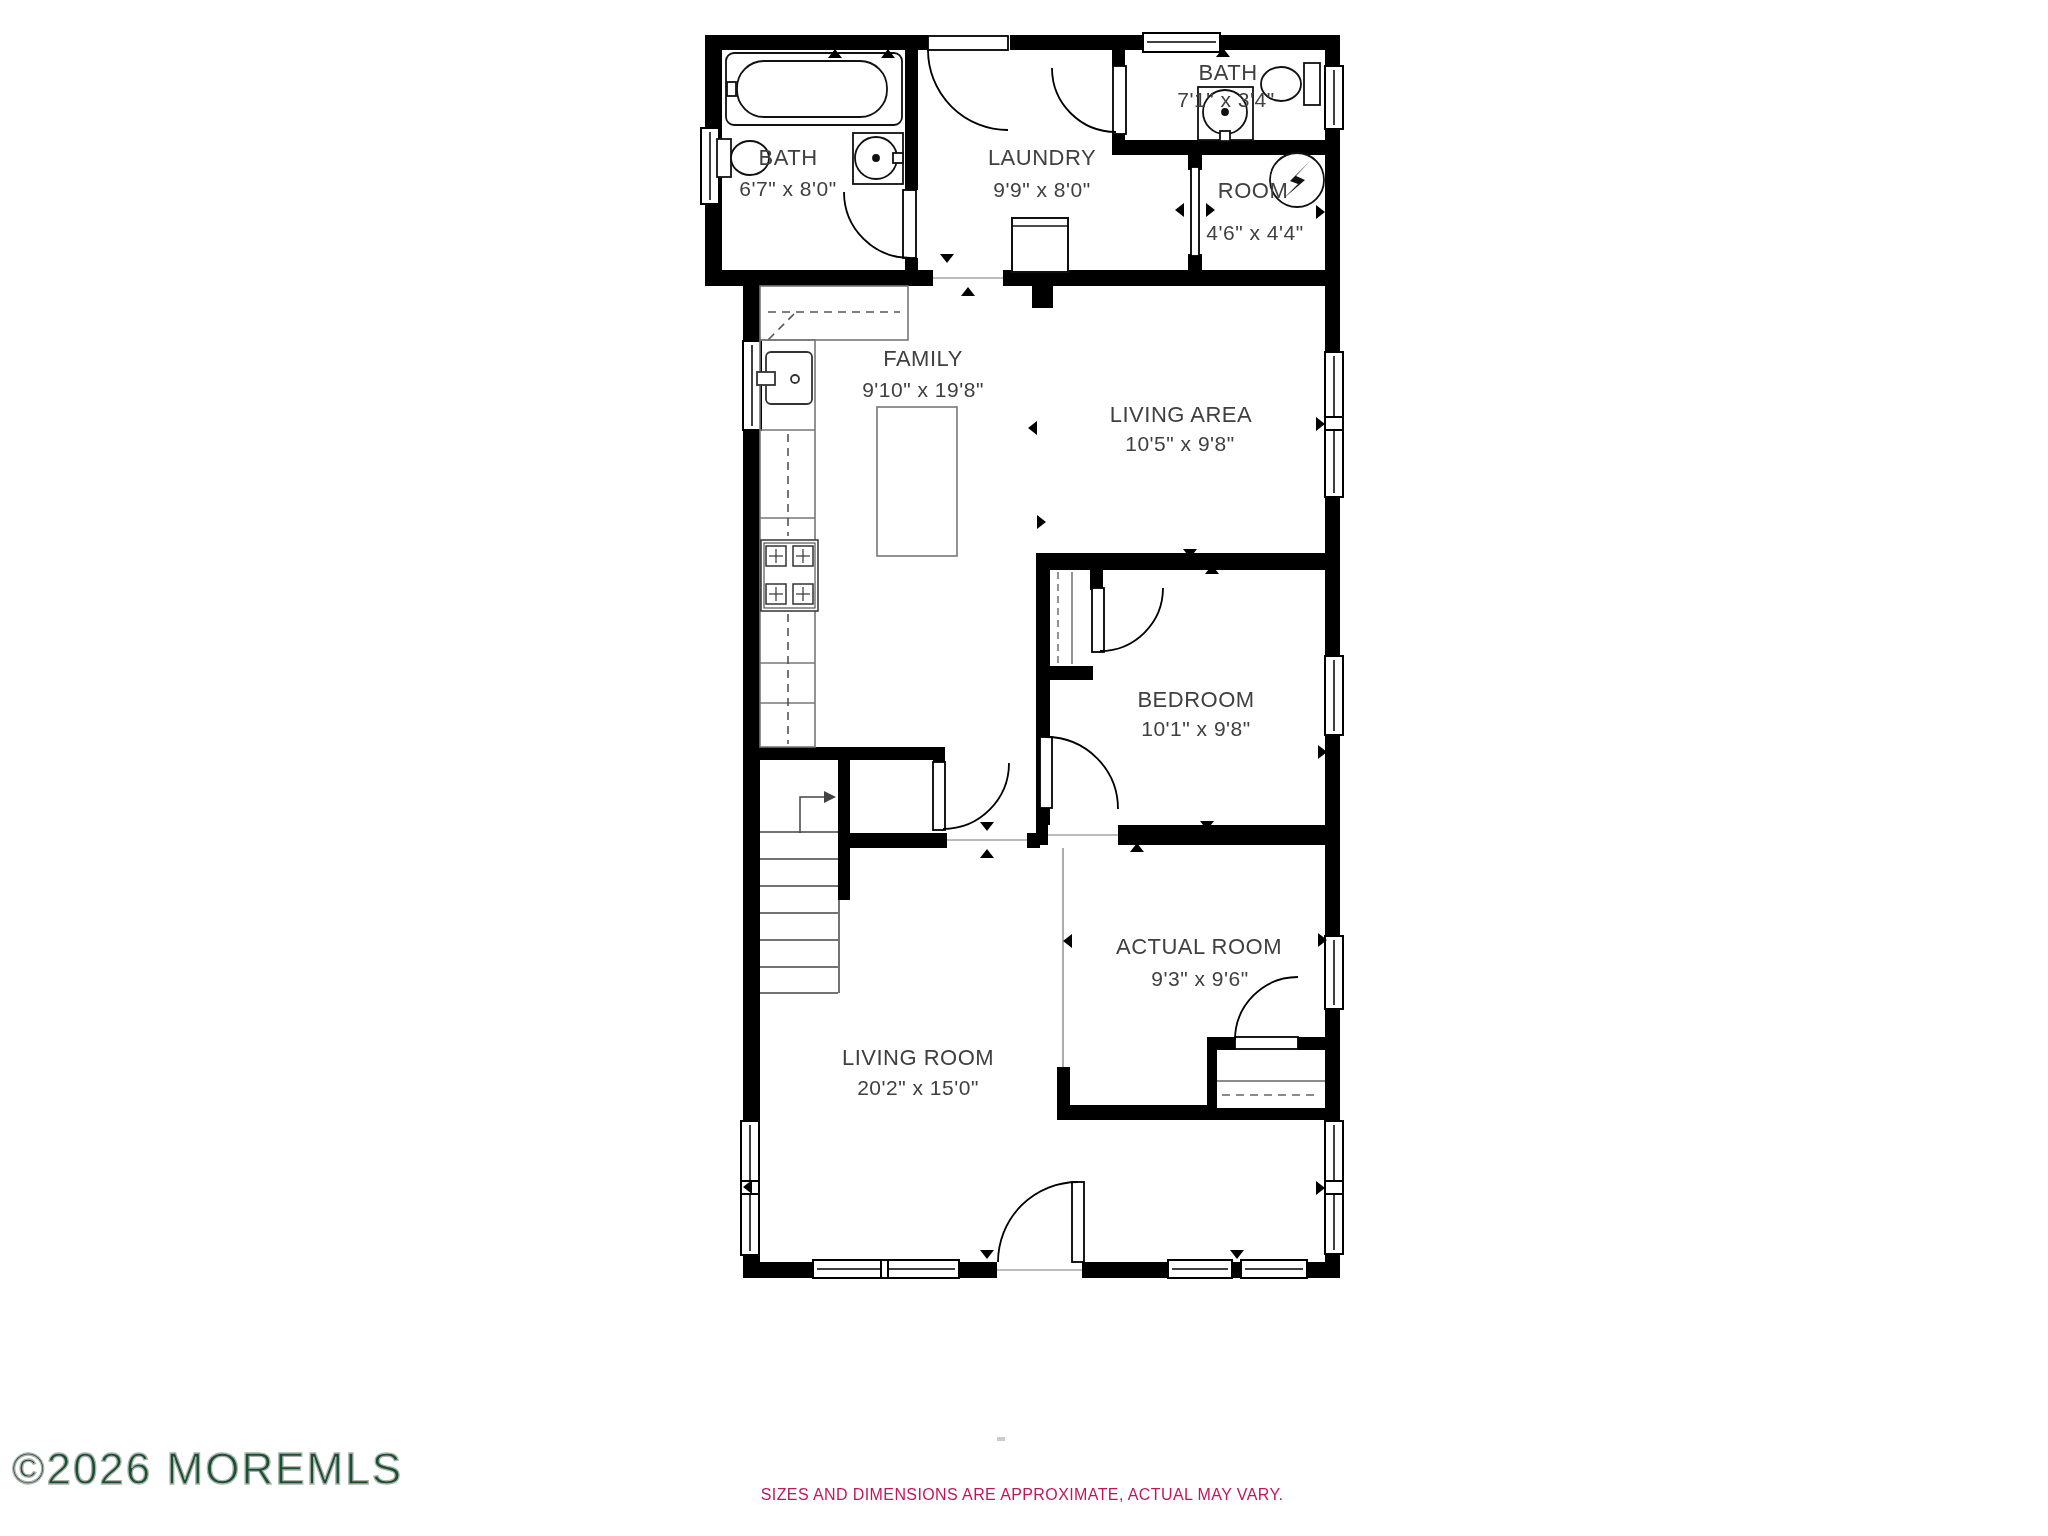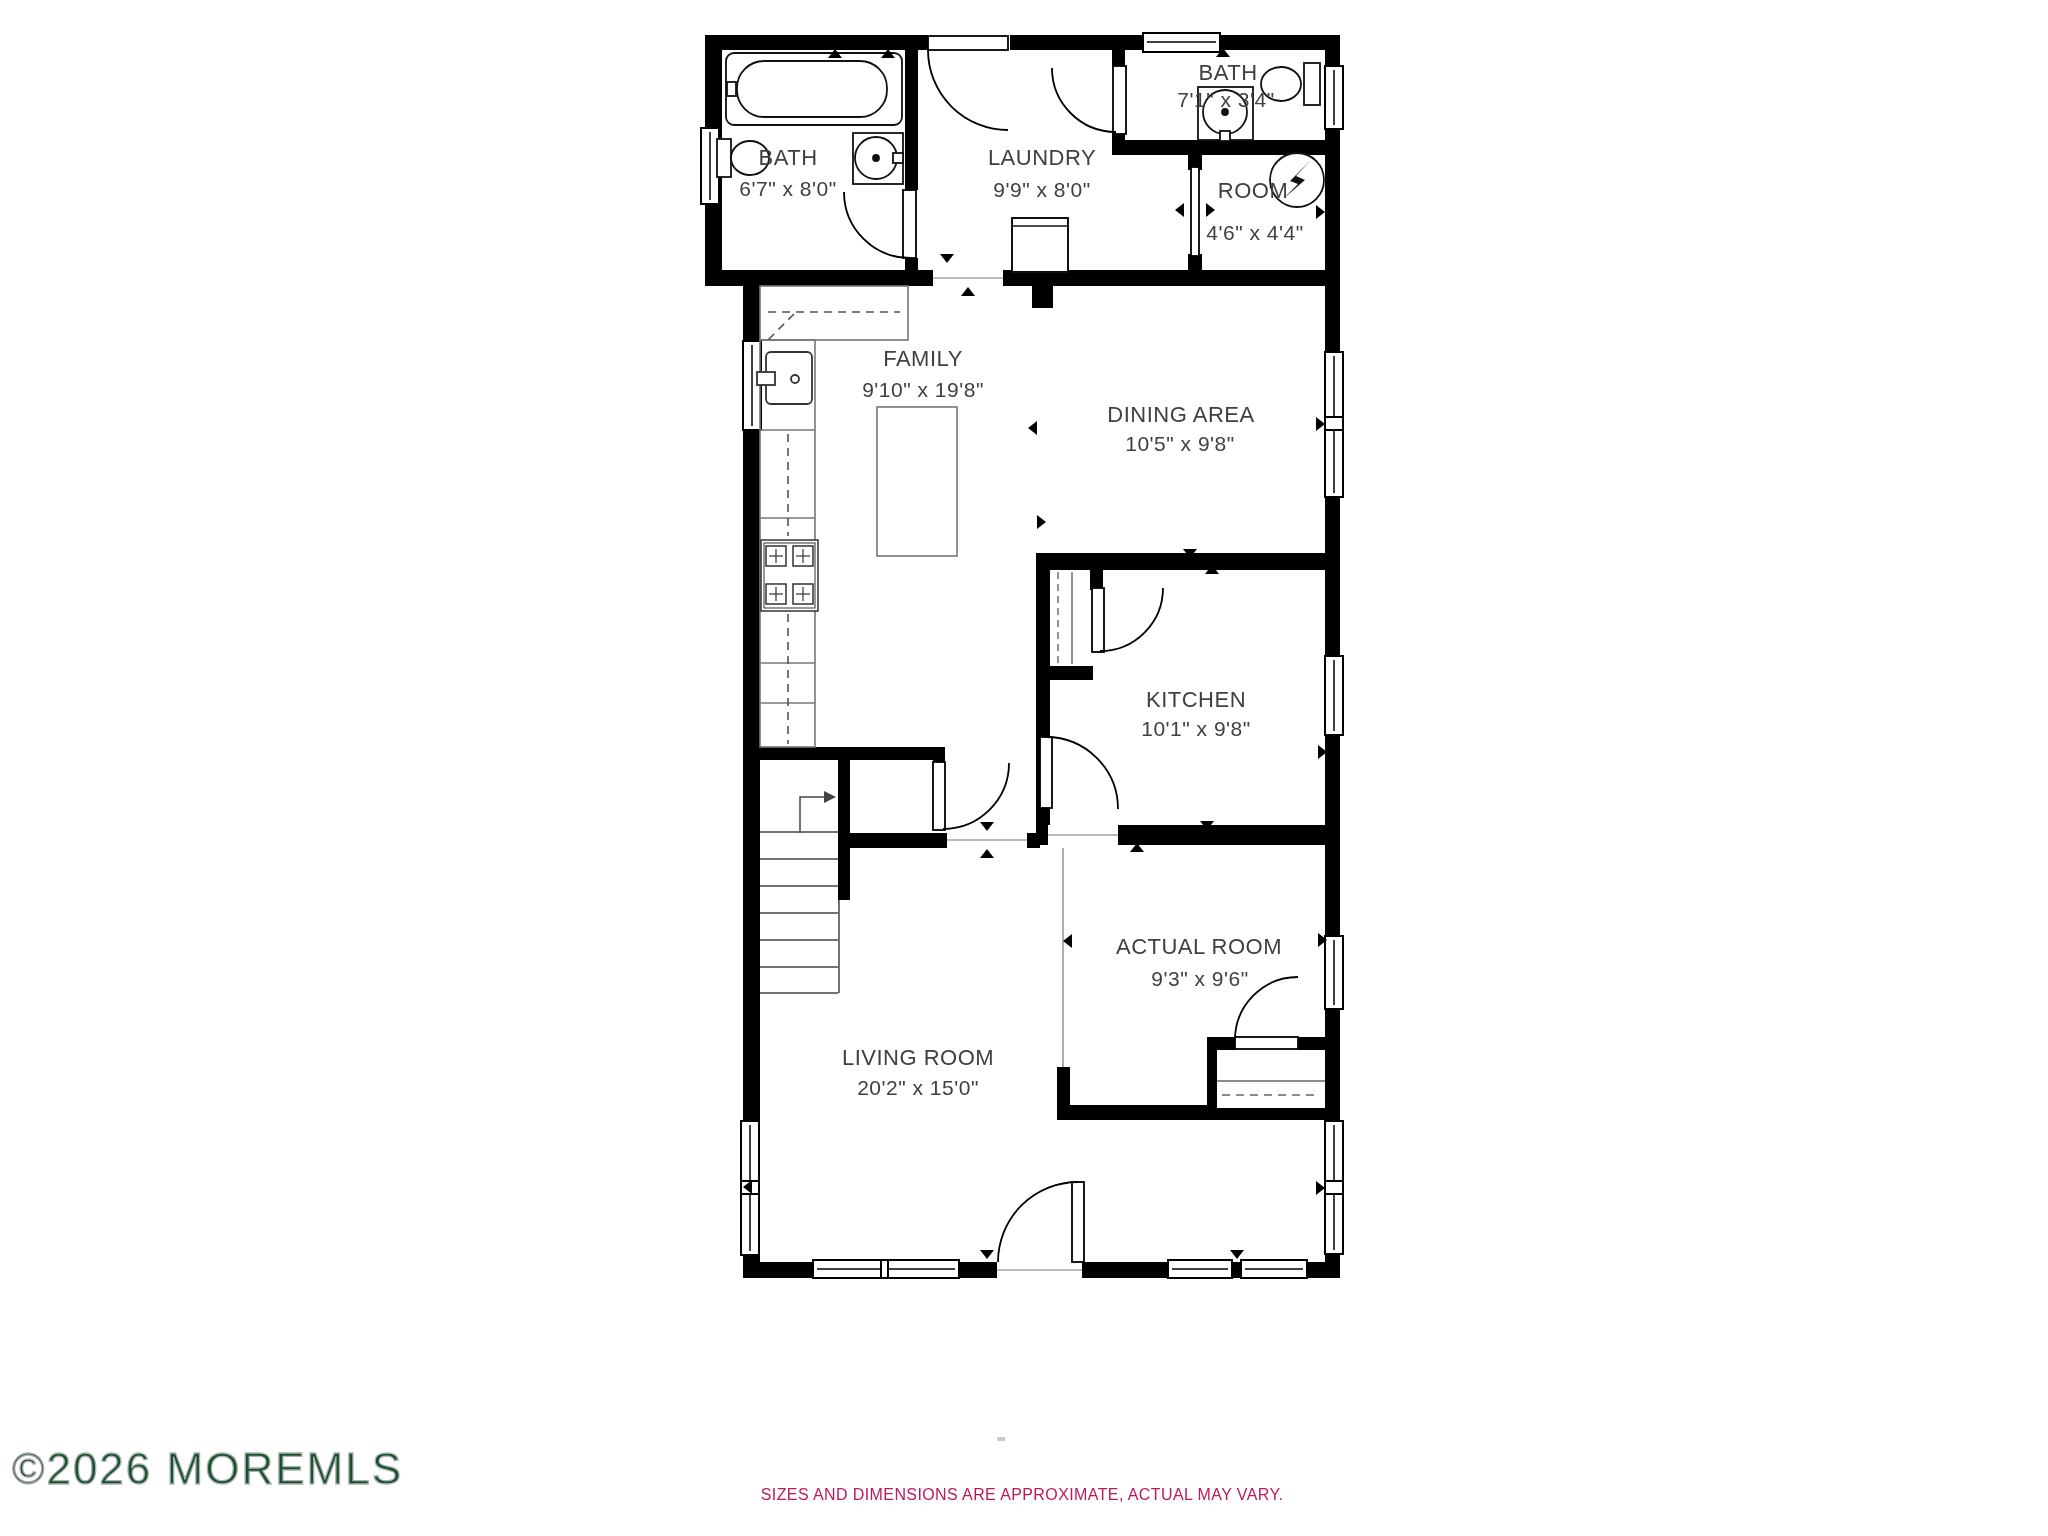--- a/index.html
+++ b/index.html
@@ -315,24 +315,24 @@
 
   <div class="room-label" style="left:1228px;top:73px">BATH</div>
   <div class="room-dims" style="left:1226px;top:100px">7'1" x 3'4"</div>
 
   <div class="room-label" style="left:1253px;top:191px">ROOM</div>
   <div class="room-dims" style="left:1255px;top:233px">4'6" x 4'4"</div>
 
   <div class="room-label" style="left:923px;top:359px">FAMILY</div>
   <div class="room-dims" style="left:923px;top:390px">9'10" x 19'8"</div>
 
-  <div class="room-label" style="left:1181px;top:415px">DINING AREA</div>
+  <div class="room-label" style="left:1181px;top:415px">LIVING AREA</div>
   <div class="room-dims" style="left:1180px;top:444px">10'5" x 9'8"</div>
 
-  <div class="room-label" style="left:1196px;top:700px">KITCHEN</div>
+  <div class="room-label" style="left:1196px;top:700px">BEDROOM</div>
   <div class="room-dims" style="left:1196px;top:729px">10'1" x 9'8"</div>
 
   <div class="room-label" style="left:1199px;top:947px">ACTUAL ROOM</div>
   <div class="room-dims" style="left:1200px;top:979px">9'3" x 9'6"</div>
 
   <div class="room-label" style="left:918px;top:1058px">LIVING ROOM</div>
   <div class="room-dims" style="left:918px;top:1088px">20'2" x 15'0"</div>
 
   <div id="copyright">©2026 MOREMLS</div>
   <div id="disclaimer">SIZES AND DIMENSIONS ARE APPROXIMATE, ACTUAL MAY VARY.</div>

